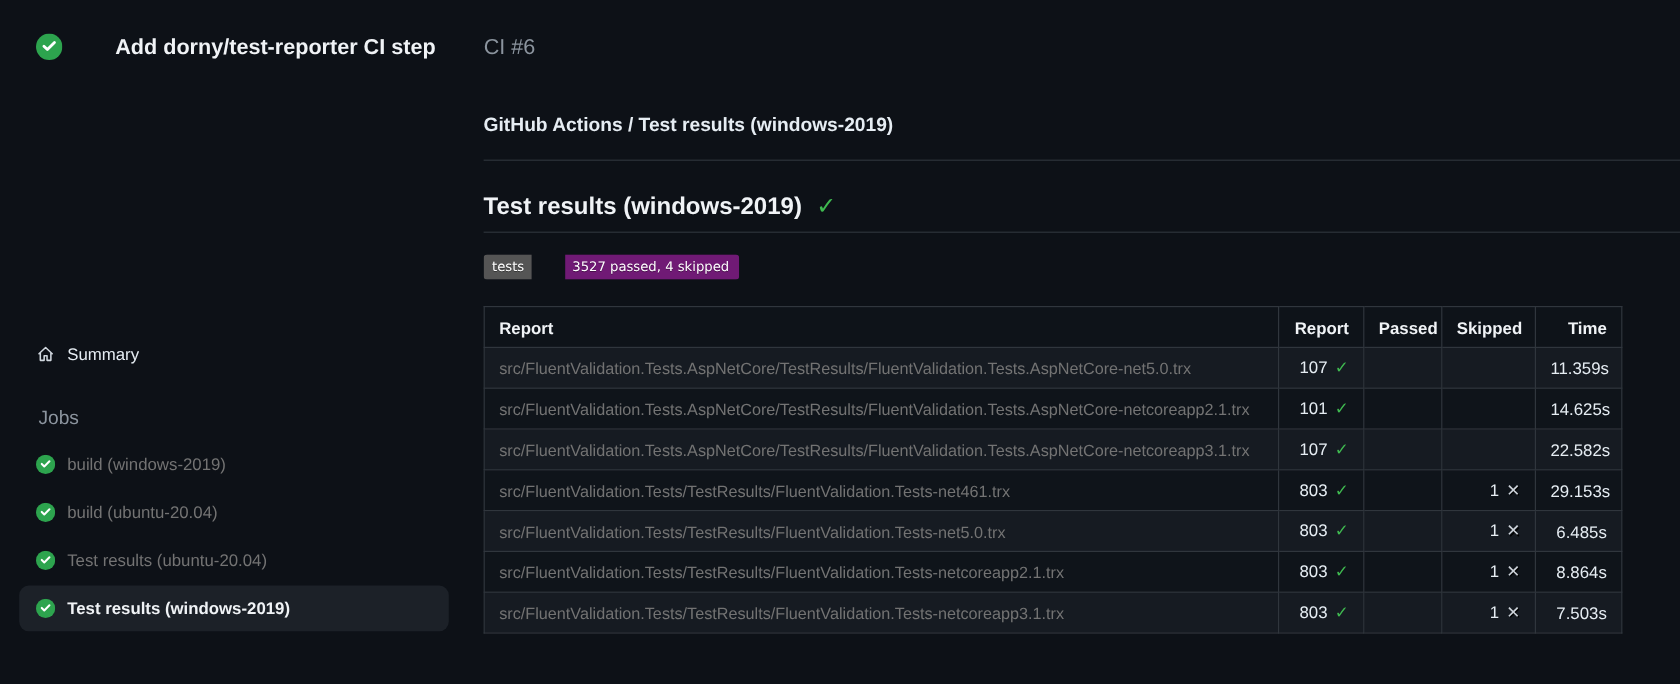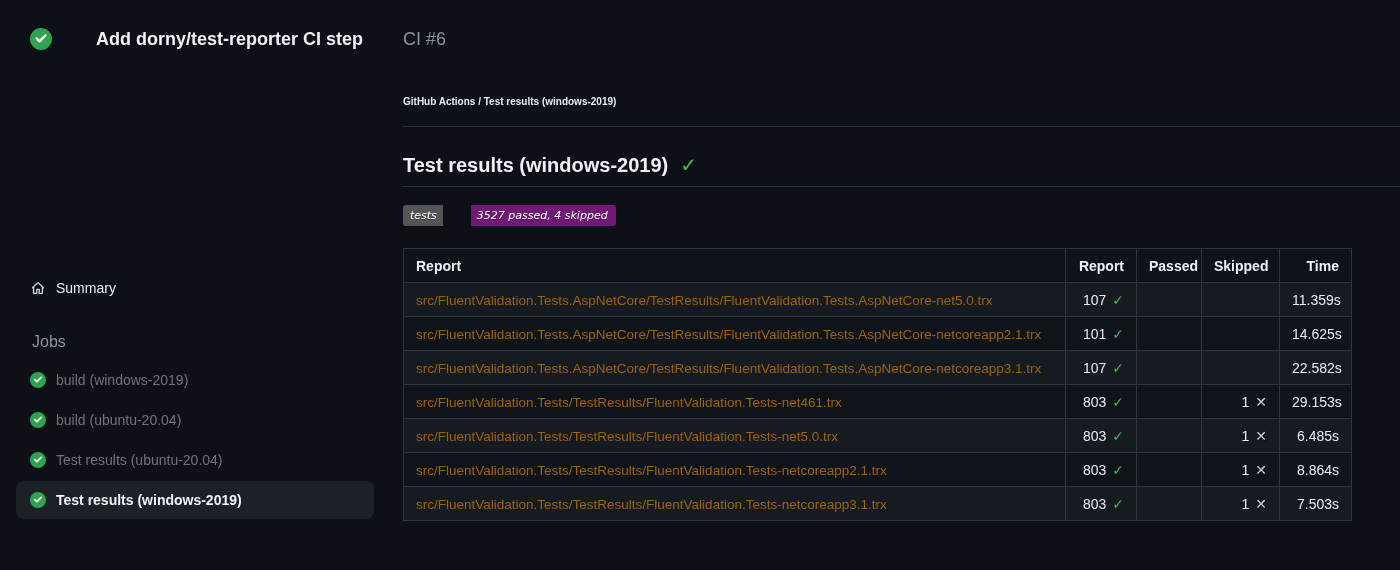--- a/index.html
+++ b/index.html
@@ -25,44 +25,44 @@
   .home-icon { width:16px; height:16px; flex-shrink:0; }
   .jobs-label { font-size:16px; color:#8b949e; margin:26px 0 10px 16px; }
   .job-item { display:flex; align-items:center; padding:11px 14px; border-radius:8px; margin-bottom:2px; cursor:pointer; }
   .job-item .label { font-size:14px; color:#737373; margin-left:10px; }
   .job-item.selected { background:#1c2128; }
   .job-item.selected .label { font-weight:700; color:#f0f3f6; }
   .check-circle { width:16px; height:16px; flex-shrink:0; }
 
   
   .main { flex:1; padding:46px 0 0 13px; }
-  .job-title { font-size:10px; font-weight:700; color:#e6edf3; }
+  .job-title { font-size:16px; font-weight:700; color:#e6edf3; }
   .job-status-line { font-size:13px; color:#8b949e; margin-top:9px; }
   .divider { border:none; border-top:1px solid #2d333b; margin-top:19px; }
   .report-heading { display:flex; align-items:center; font-size:20px; font-weight:700; color:#f0f3f6;
     margin-top:26px; padding-bottom:9px; border-bottom:1px solid #2d333b; line-height:1.2; }
   .heading-check { color:#3fb950; font-size:20px; margin-left:12px; font-weight:700; }
 
   
   .badge { display:inline-flex; margin-top:18px; font-family:"DejaVu Sans",sans-serif;
-    font-size:11px; line-height:1; border-radius:3px; overflow:hidden;font-style:italic; }
+    font-size:11px; line-height:1; border-radius:3px; overflow:hidden; }
   .badge-label { background:#555555; color:#ffffff; padding:5px 6px 5px 7px; text-shadow:0 1px 0 rgba(0,0,0,0.35); }
   .badge-value { background:#701a75; color:#ffffff; padding:5px 8px 5px 6px; text-shadow:0 1px 0 rgba(0,0,0,0.35);margin-left:28px; }
 
   
   table.results { width:948px; margin-top:22px; border-collapse:collapse; font-size:14px; table-layout:fixed; }
   .results th, .results td { border:1px solid #30363d; height:34px; padding:0 12px; white-space:nowrap; overflow:hidden; }
   .results thead tr { background:#0e1319; }
   .results th { font-weight:700; color:#f0f3f6; text-align:right; }
   .results th.col-report { text-align:left; }
   .results tbody tr:nth-child(odd)  { background:#161b22; }
   .results tbody tr:nth-child(even) { background:#0f141a; }
   .results td { text-align:right; color:#e6edf3; }
   .results td.report-cell { text-align:left; }
-  .results a.report-link { color:#a16207; text-decoration:none; font-size:13.5px; cursor:pointer; }
+  .results a.report-link { color:#737373; text-decoration:none; font-size:13.5px; cursor:pointer; }
   .pass-check { color:#3fb950; font-weight:700; margin-left:6px; }
   .skip-x { color:#ccd2d9; font-weight:700; margin-left:6px; text-shadow:1px 1px 0 #000000; }
 </style>
 </head>
 <body>
 
 <div class="app-header">
   <svg class="run-status-icon" viewBox="0 0 16 16">
     <circle cx="8" cy="8" r="8" fill="#2da44e"></circle>
     <path d="M11.2 5.4 6.9 9.7 4.8 7.6" stroke="#ffffff" stroke-width="1.7" fill="none" stroke-linecap="round" stroke-linejoin="round"></path>

